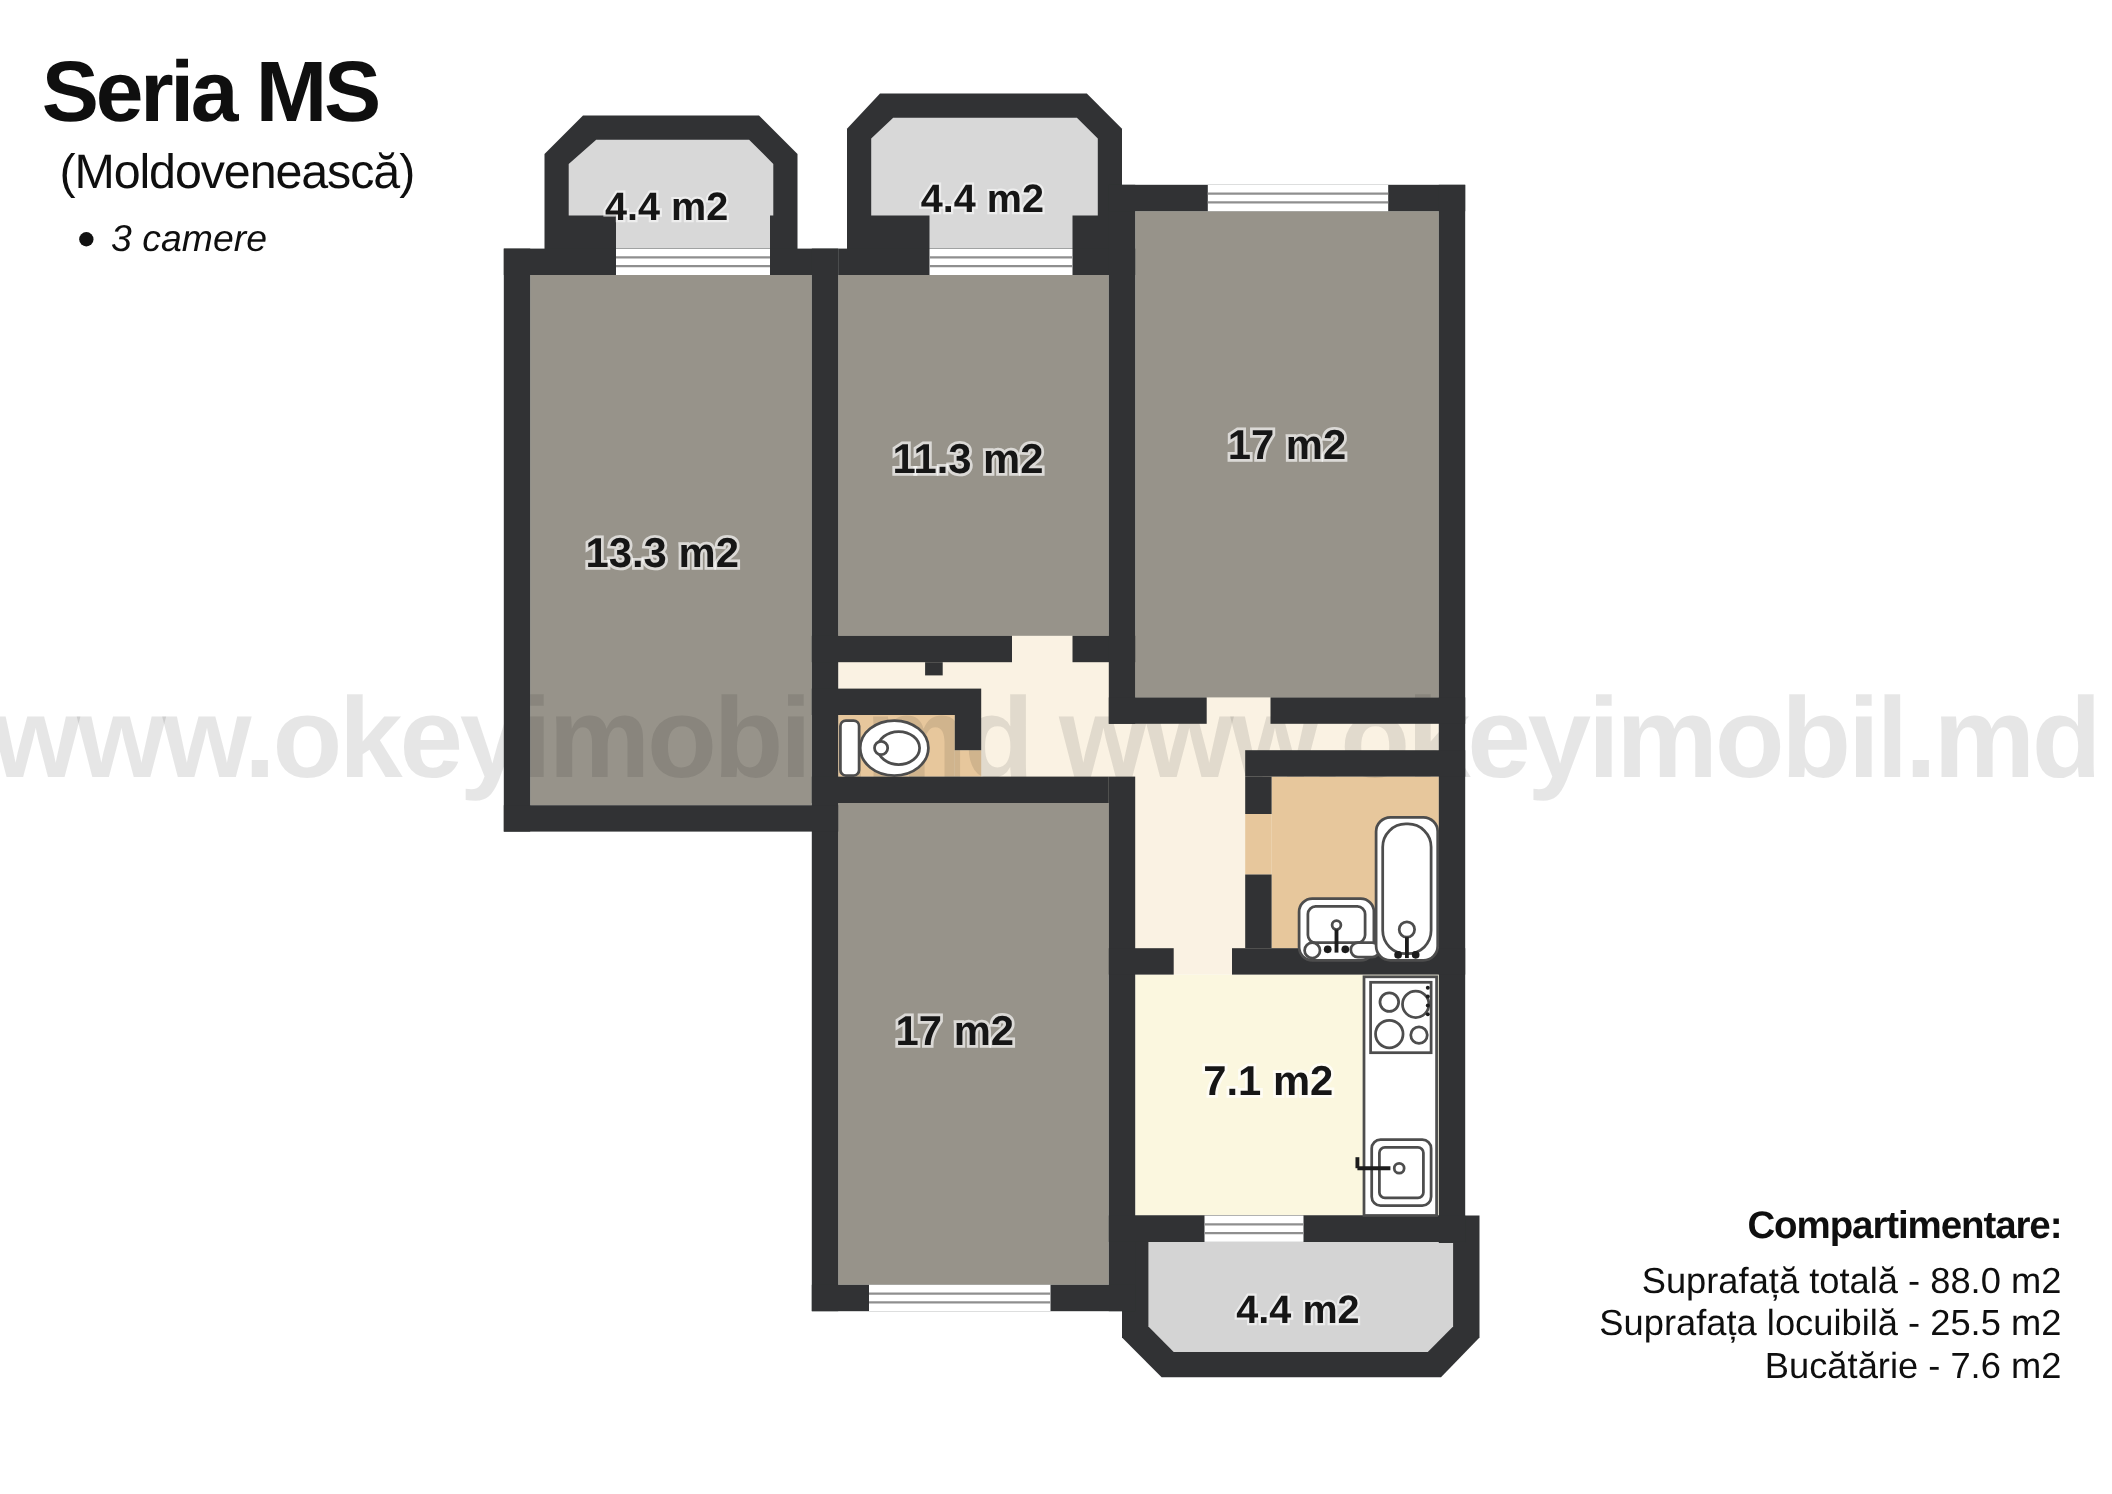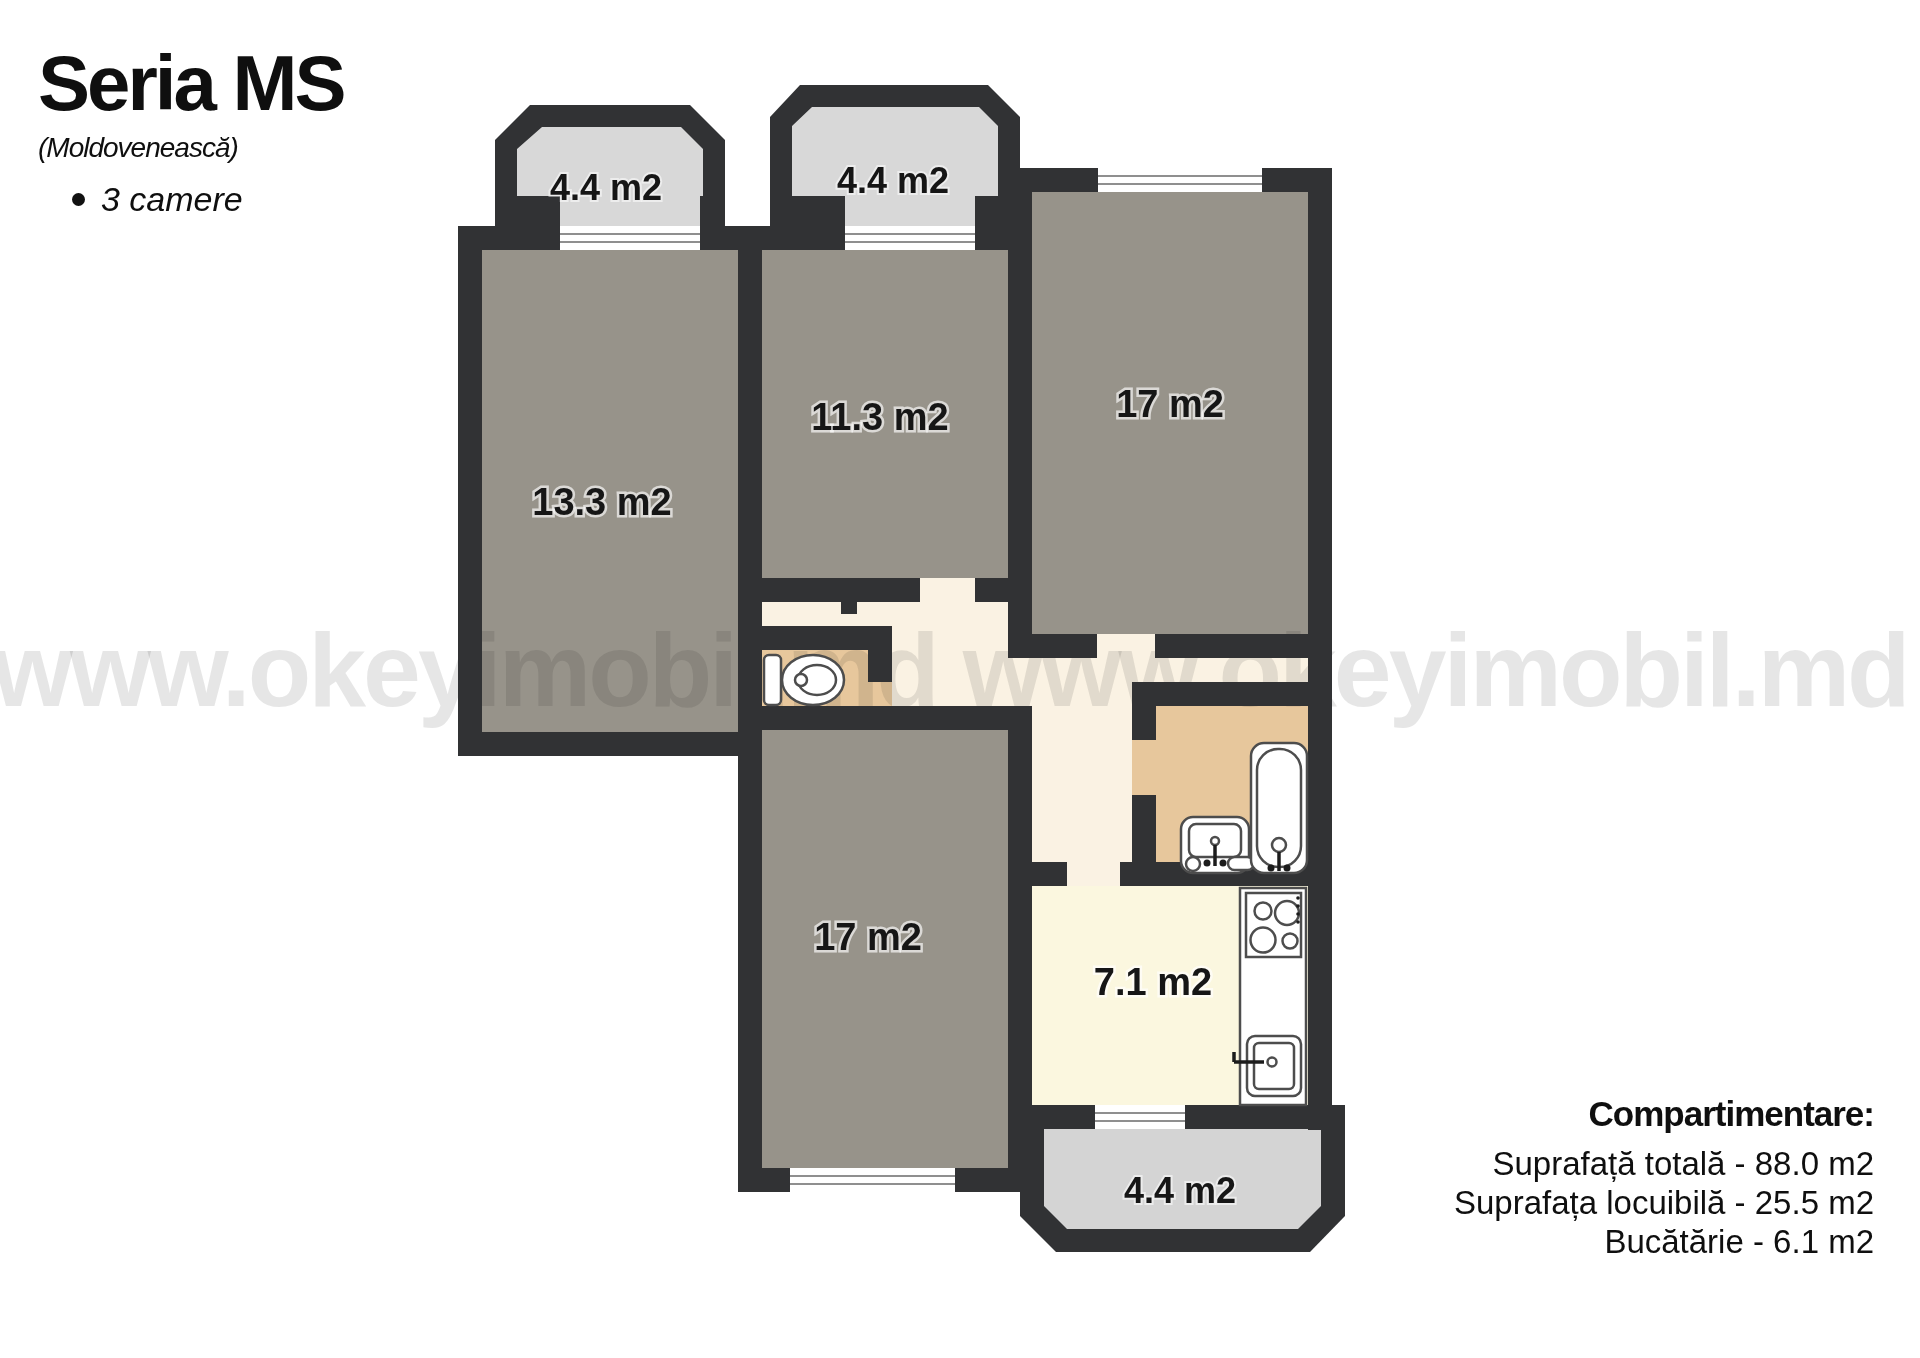--- a/index.html
+++ b/index.html
@@ -2,21 +2,21 @@
 <html><head>
 <meta charset="utf-8">
 <style>
   html,body{margin:0;padding:0;background:#ffffff;}
   body{width:1920px;height:1358px;overflow:hidden;font-family:"Liberation Sans",sans-serif;}
   .stage{position:relative;width:1920px;height:1358px;background:#ffffff;}
   .plan-svg{position:absolute;left:0;top:0;width:1920px;height:1358px;}
 
   .title-block{position:absolute;left:38px;top:44px;color:#0f0f0f;}
   .series-title{font-size:78px;font-weight:800;letter-spacing:-3px;line-height:1.02;}
-  .series-subtitle{font-size:28px;font-style:italic;font-weight:500;letter-spacing:-1px;margin-top:8px;}
+  .series-subtitle{font-size:44px;font-weight:500;letter-spacing:-1px;margin-top:8px;margin-left:16px;}
   .series-bullet{display:flex;align-items:center;gap:16px;margin-top:16px;margin-left:34px;
                  font-size:34px;font-style:italic;font-weight:500;}
   .bullet-dot{width:13px;height:13px;border-radius:50%;background:#111;flex:0 0 auto;}
 
   .summary-block{position:absolute;right:46px;top:1094px;text-align:right;color:#0f0f0f;}
   .summary-title{font-size:35px;font-weight:800;letter-spacing:-1px;margin-bottom:10px;}
   .summary-line{font-size:33px;font-weight:400;line-height:39px;margin-left:36px;}
 
   .room-label{font-family:"Liberation Sans",sans-serif;font-weight:bold;font-size:38px;fill:#161616;
               paint-order:stroke;stroke:rgba(255,255,255,0.65);stroke-width:5px;text-anchor:middle;}
@@ -200,16 +200,16 @@
     <div class="series-bullet">
       <span class="bullet-dot"></span>
       <span>3 camere</span>
     </div>
   </div>
 
   <div class="summary-block">
     <div class="summary-title">Compartimentare:</div>
     <div class="summary-line">Suprafață totală - 88.0 m2</div>
     <div class="summary-line">Suprafața locuibilă - 25.5 m2</div>
-    <div class="summary-line">Bucătărie - 6.1 m2</div>
+    <div class="summary-line">Bucătărie - 7.6 m2</div>
   </div>
 
 </div>
 
 </body></html>

